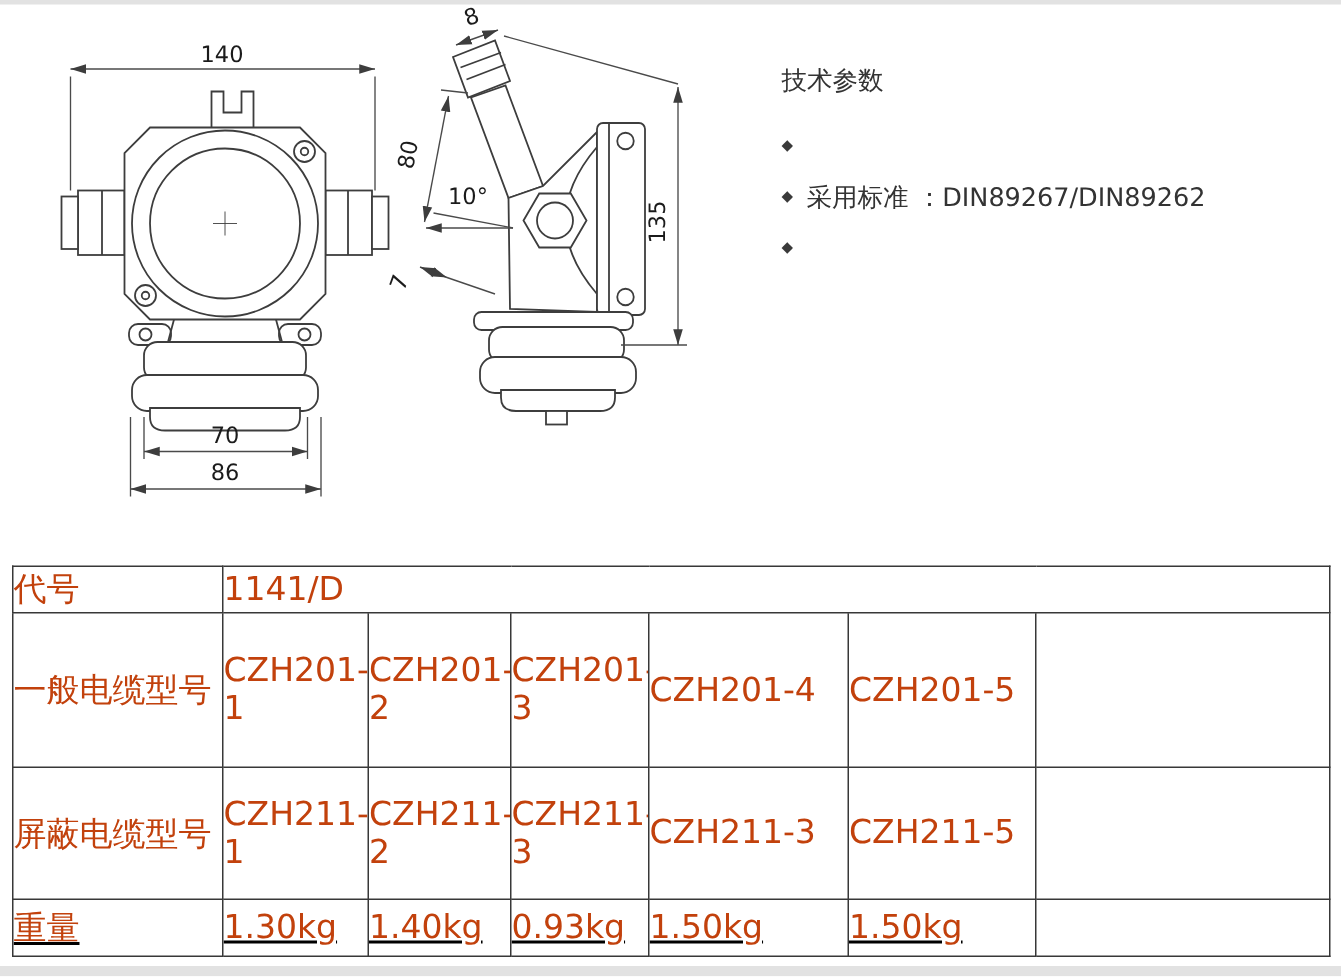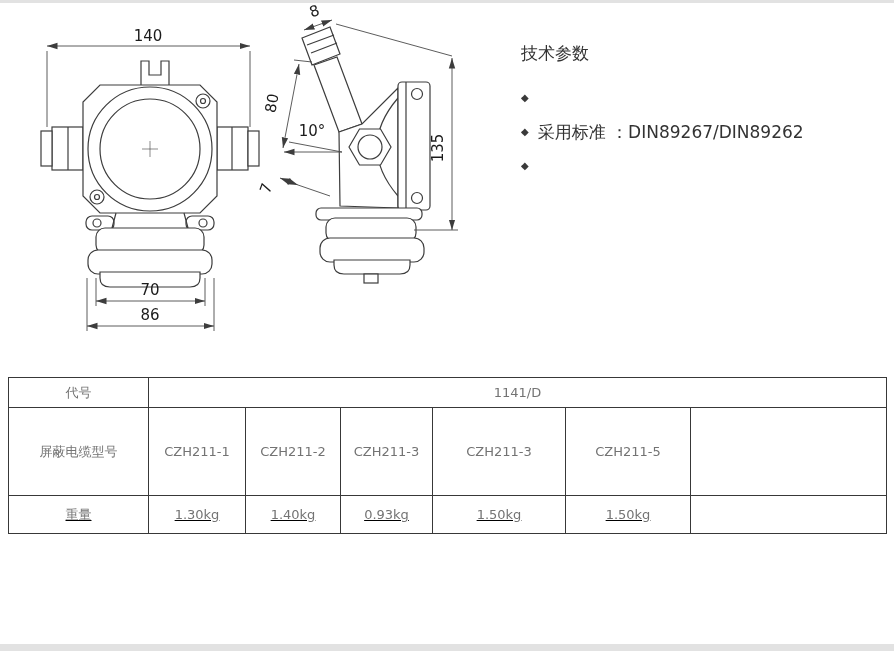--- a/index.html
+++ b/index.html
@@ -11,21 +11,21 @@
   .edge-strip.bottom { bottom: 0; height: 7px; }
 
   .drawing { position: absolute; left: 0; top: 0; width: 470px; height: 355px; }
 
   .specs { position: absolute; left: 489px; top: 42px; color: #333; margin-left: 32px; }
   .specs-title { font-size: 17px; color: #333; margin-bottom: 22px; }
   .spec-row { font-size: 17px; color: #333; margin-bottom: 12px; line-height: 22px; display: flex; align-items: center; }
   .diamond { font-size: 10px; margin-right: 9px; color: #3a3a3a; line-height: 22px; }
 
   table.spec-table { position: absolute; left: 8px; top: 377px; width: 878px; border-collapse: collapse; table-layout: fixed; }
-  table.spec-table td { border: 1px solid #383838; text-align: center; vertical-align: middle; font-size: 13px; color: #737373; overflow: hidden; }
+  table.spec-table td { border: 1px solid #383838; vertical-align: middle; font-size: 22px; color: #c2410c; overflow: hidden; }
   tr.r1 { height: 30px; }
   tr.r2 { height: 103px; }
   tr.r3 { height: 88px; }
   tr.r4 { height: 38px; text-decoration: underline; }
 
   svg text { font-family: "DejaVu Sans", sans-serif; }
 </style>
 </head>
 <body>
 
@@ -152,20 +152,29 @@
         <col style="width:92px">
       <col style="width:133px">
         <col style="width:125px">
         <col style="width:196px">
     </colgroup>
     <tbody>
       <tr class="r1">
         <td>代号</td>
         <td colspan="6">1141/D</td>
       </tr>
+      <tr class="r2">
+        <td>一般电缆型号</td>
+        <td>CZH201-1</td>
+        <td>CZH201-2</td>
+        <td>CZH201-3</td>
+        <td>CZH201-4</td>
+        <td>CZH201-5</td>
+        <td></td>
+      </tr>
       <tr class="r3">
         <td>屏蔽电缆型号</td>
         <td>CZH211-1</td>
         <td>CZH211-2</td>
         <td>CZH211-3</td>
         <td>CZH211-3</td>
         <td>CZH211-5</td>
         <td></td>
       </tr>
       <tr class="r4">

